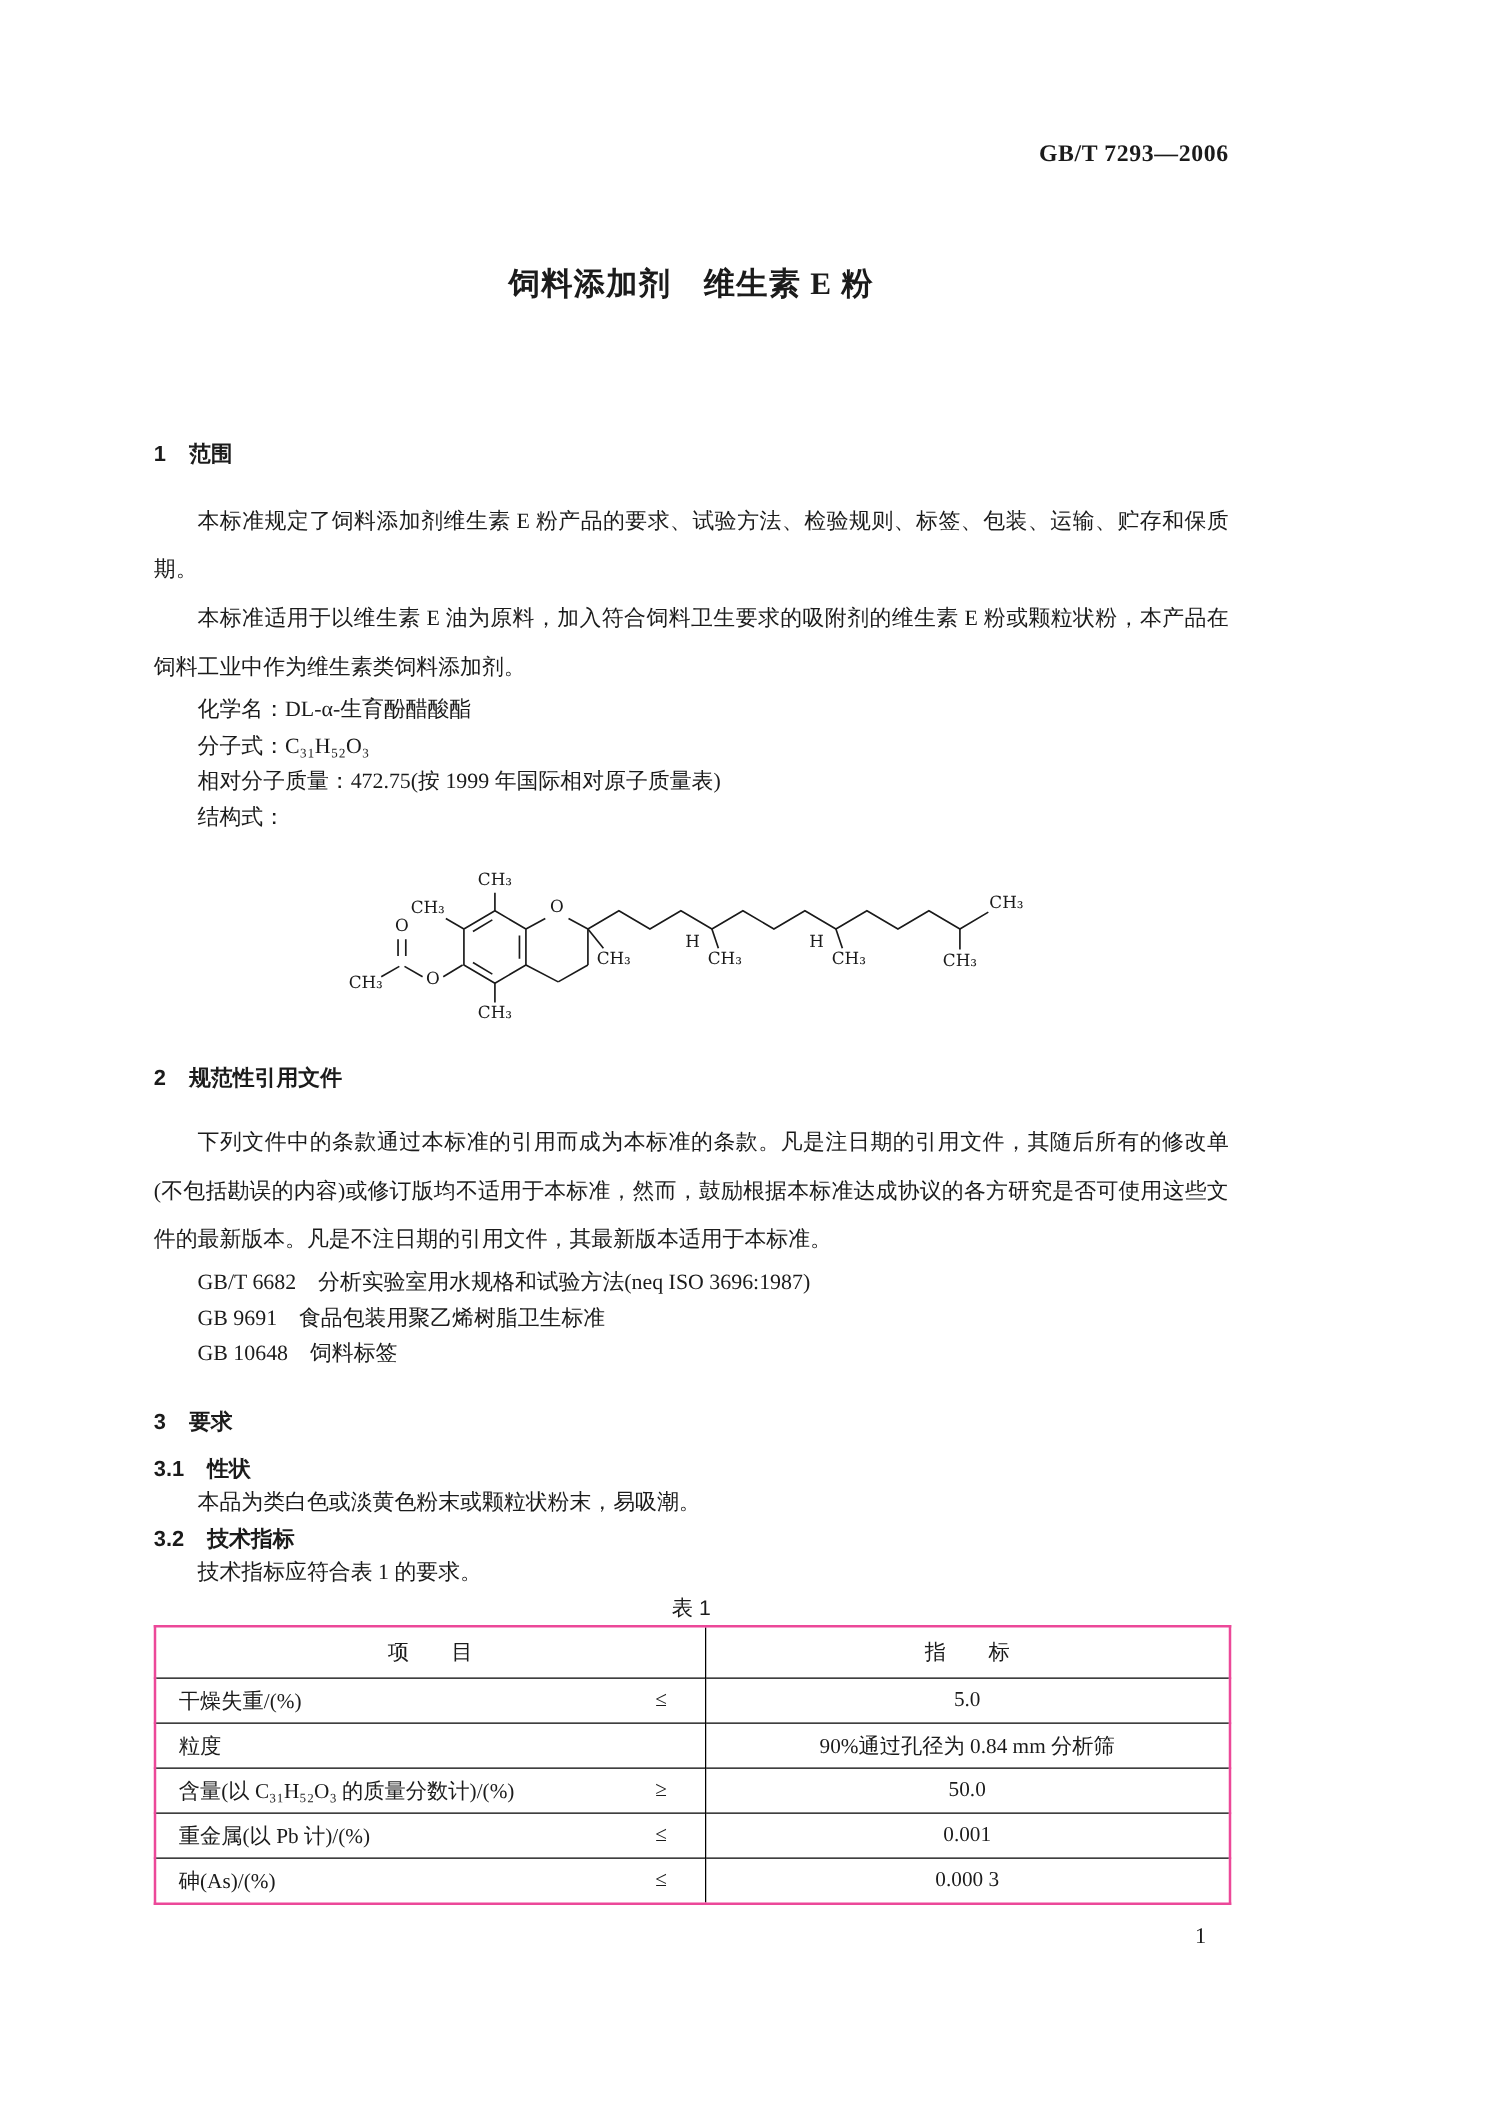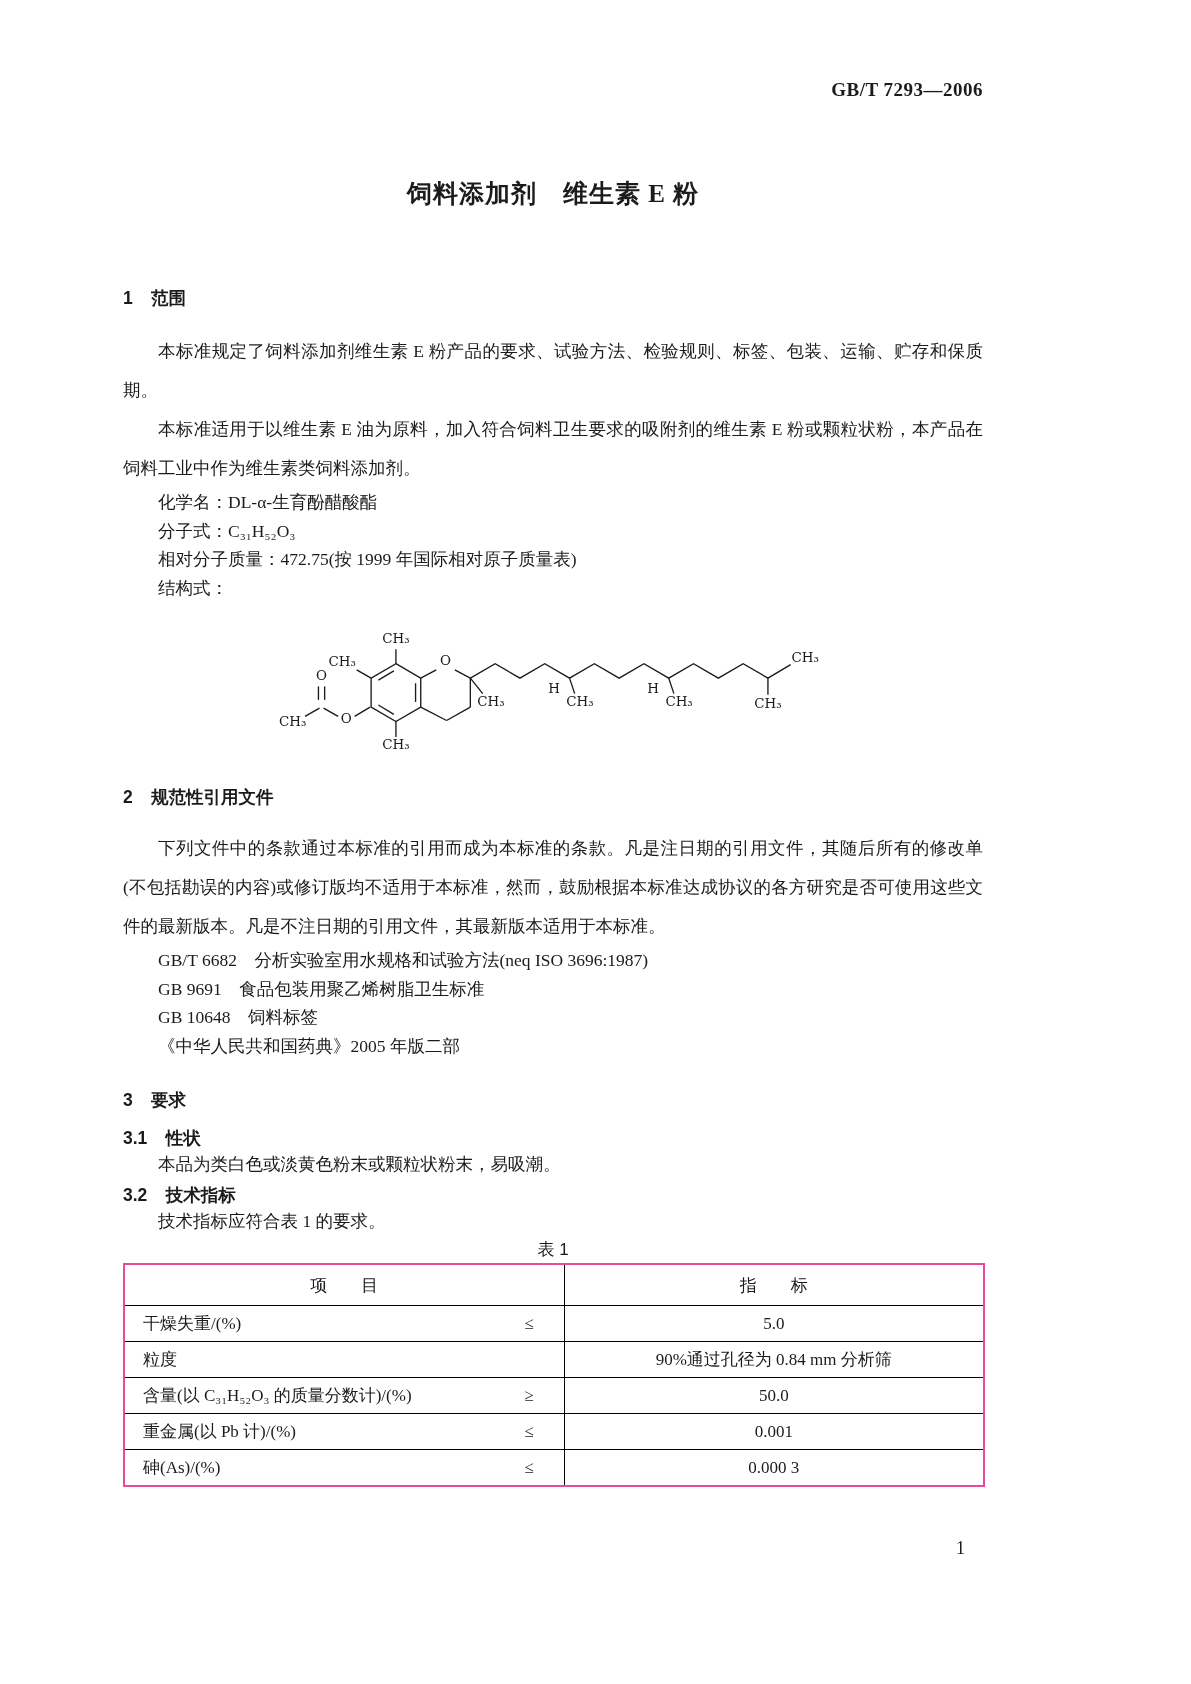--- a/index.html
+++ b/index.html
@@ -2,34 +2,34 @@
 <html><head>
 <meta charset="utf-8">
 <style>
   html,body{margin:0;padding:0;}
   body{
     width:1191px;height:1684px;background:#ffffff;color:#1b1b1b;
     font-family:"Liberation Serif","DejaVu Serif",serif;
   }
   .page{
     position:relative;width:1191px;height:1684px;box-sizing:border-box;
-    padding:79px 208px 0 123px;overflow:hidden;background:#fff;
+    padding:113px 208px 0 123px;overflow:hidden;background:#fff;
   }
   .doc-number{
     text-align:right;font-size:19px;line-height:22px;letter-spacing:.5px;font-weight:bold;
   }
   .doc-title{
     text-align:center;font-size:25px;font-weight:bold;margin-top:78px;line-height:30px;letter-spacing:1px;
   }
   .sec-heading{
     font-family:"Liberation Sans","DejaVu Sans",sans-serif;
     font-weight:bold;font-size:17.5px;line-height:24px;margin-top:18px;
   }
   .sec-heading .gap{margin-left:1.05em;}
-  .mt-sec1{margin-top:77px;margin-bottom:22px;}
+  .mt-sec1{margin-top:108px;margin-bottom:22px;}
   .mt-sec2{margin-top:18px;margin-bottom:20px;}
   .mt-sec3{margin-top:28px;}
   .mt-sub{margin-top:14px;}
   .mt-sub2{margin-top:4px;}
   p.body{
     font-size:17.5px;line-height:39px;text-align:justify;text-indent:2em;margin:0;
   }
   p.line{
     font-size:17.5px;line-height:28.5px;text-indent:2em;margin:0;
   }
@@ -135,21 +135,20 @@
 
   <div class="sec-heading mt-sec2">
     <span>2</span><span class="gap">规范性引用文件</span>
   </div>
 
   <p class="body">下列文件中的条款通过本标准的引用而成为本标准的条款。凡是注日期的引用文件，其随后所有的修改单(不包括勘误的内容)或修订版均不适用于本标准，然而，鼓励根据本标准达成协议的各方研究是否可使用这些文件的最新版本。凡是不注日期的引用文件，其最新版本适用于本标准。</p>
   <div class="refs">
     <p>GB/T 6682　分析实验室用水规格和试验方法(neq ISO 3696:1987)</p>
     <p>GB 9691　食品包装用聚乙烯树脂卫生标准</p>
     <p>GB 10648　饲料标签</p>
-    <p>《中华人民共和国药典》2005 年版二部</p>
   </div>
 
   <div class="sec-heading mt-sec3">
     <span>3</span><span class="gap">要求</span>
   </div>
 
   <div class="sec-heading mt-sub">
     <span>3.1</span><span class="gap">性状</span>
   </div>
   <p class="line">本品为类白色或淡黄色粉末或颗粒状粉末，易吸潮。</p>

